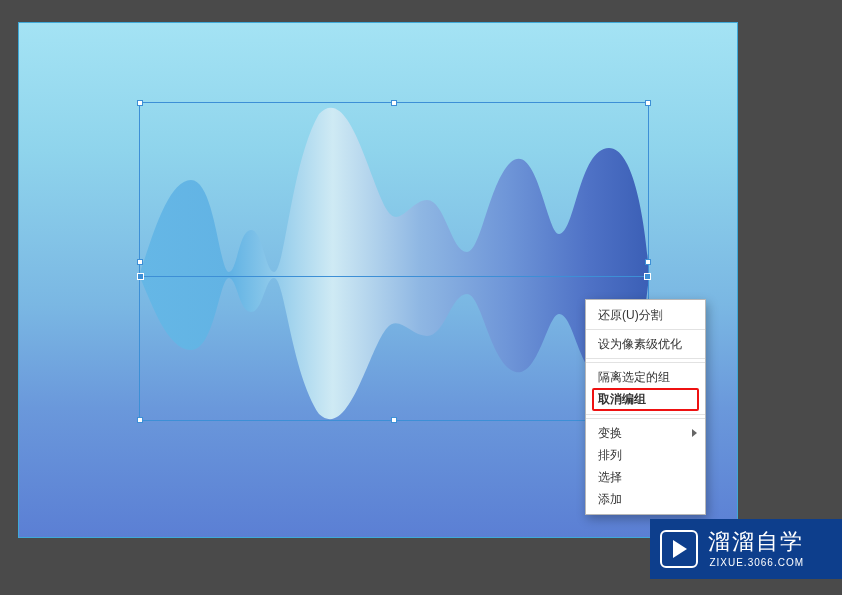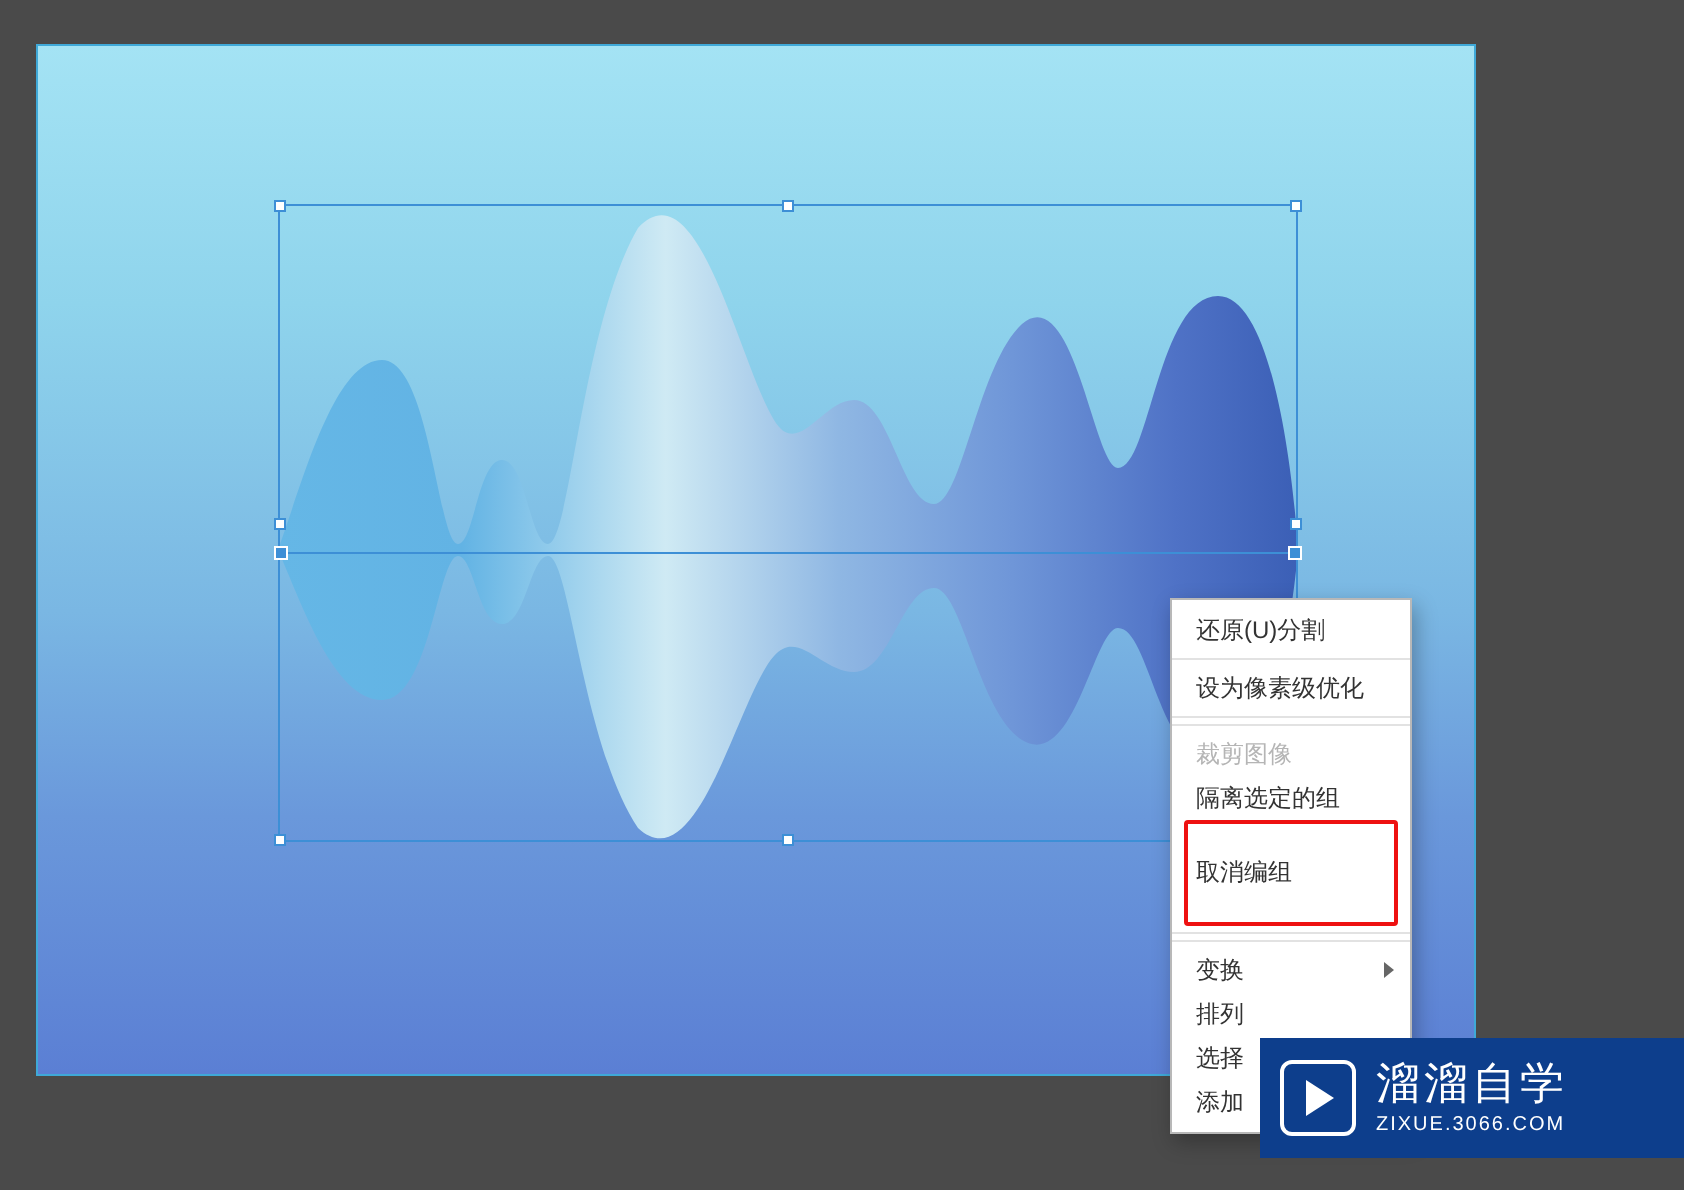--- a/index.html
+++ b/index.html
@@ -118,40 +118,42 @@
     border-top: 4px solid transparent;
     border-bottom: 4px solid transparent;
     border-left: 5px solid #666;
   }
   .context-menu .item.disabled .arrow {
     border-left-color: #c9c9c9;
   }
   .highlight-box {
     border: 2px solid #e11;
     margin: 0 6px;
-    padding: 16px 4px;
+    padding: 1px 4px;
     border-radius: 2px;
+    font-weight: bold;
   }
   .highlight-box .inner {
     padding: 0;
   }
 
   
   .watermark {
     position: absolute;
     right: 0;
     bottom: 18px;
-    width: 212px;
+    width: 192px;
     height: 60px;
     background: #0d3e8c;
     color: #fff;
     display: flex;
     align-items: center;
     padding-left: 10px;
     box-sizing: border-box;
+    text-align: right;
   }
   .watermark .play-icon {
     width: 34px;
     height: 34px;
     border: 2px solid #fff;
     border-radius: 6px;
     position: relative;
     flex: 0 0 auto;
   }
   .watermark .play-icon::after {
@@ -249,21 +251,20 @@
     </div>
 
   </div>
 
   <div class="context-menu">
     <div class="item">还原(U)分割</div>
     <div class="sep"></div>
     <div class="item">设为像素级优化</div>
     <div class="sep"></div>
     <div class="sep"></div>
-    <div class="item disabled">裁剪图像</div>
     <div class="item">隔离选定的组</div>
     <div class="highlight-box">
       <div class="inner">取消编组</div>
     </div>
     <div class="sep"></div>
     <div class="sep"></div>
     <div class="item">
       <span>变换</span>
       <span class="arrow"></span>
     </div>

